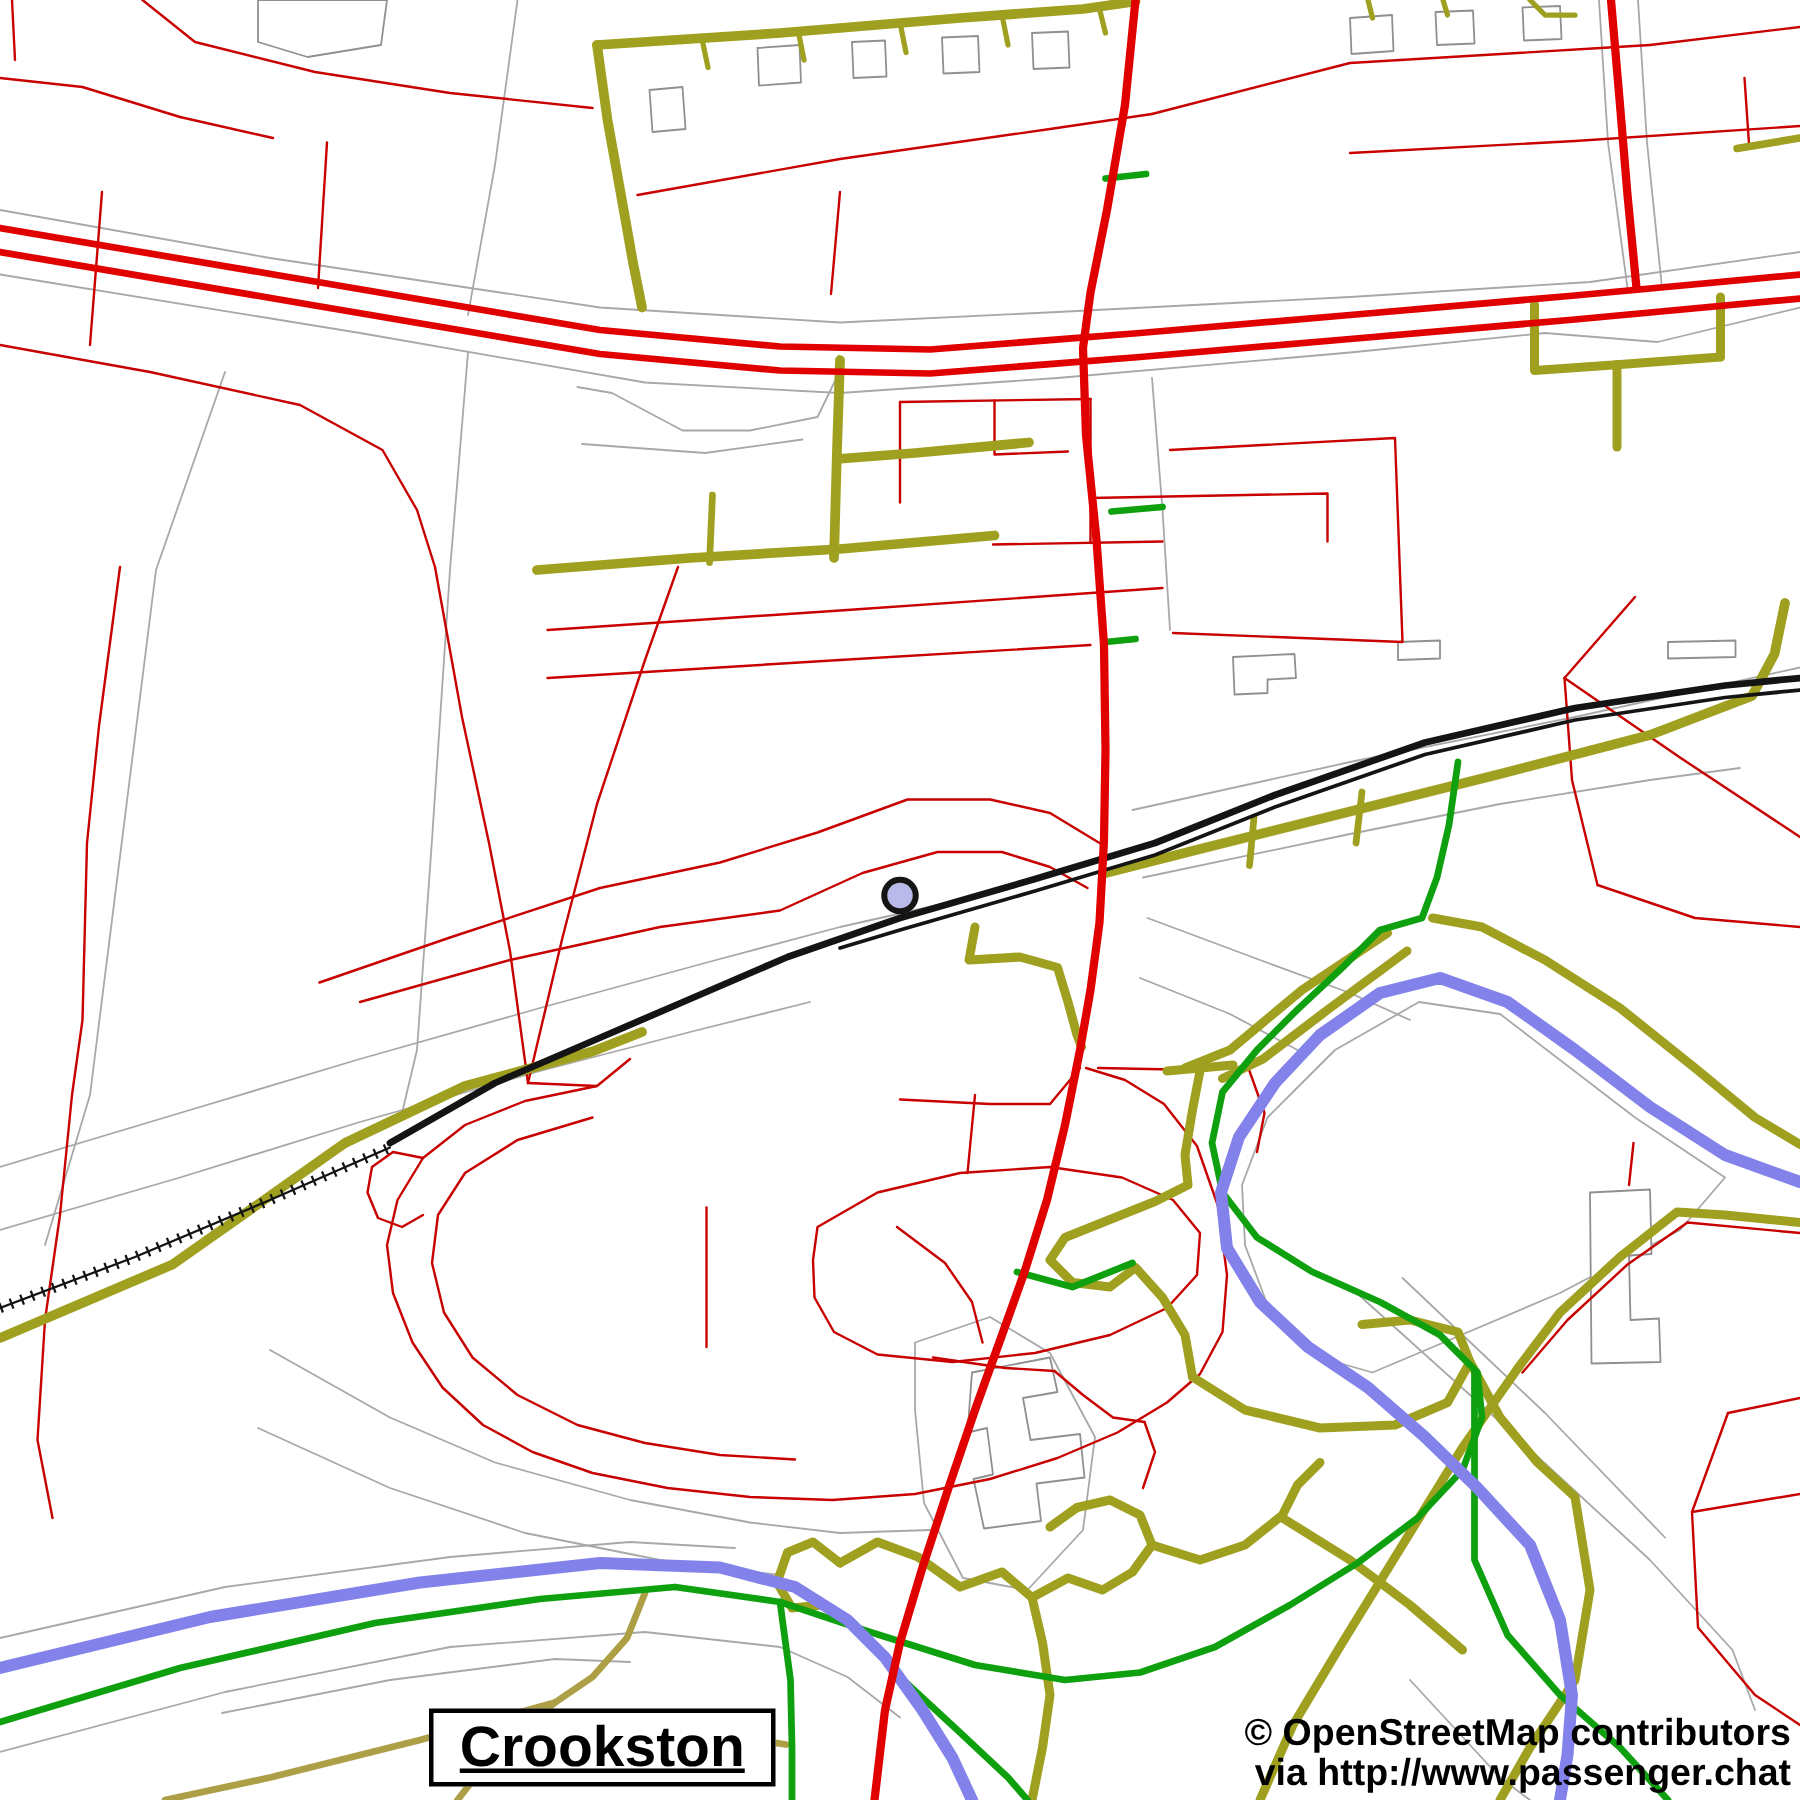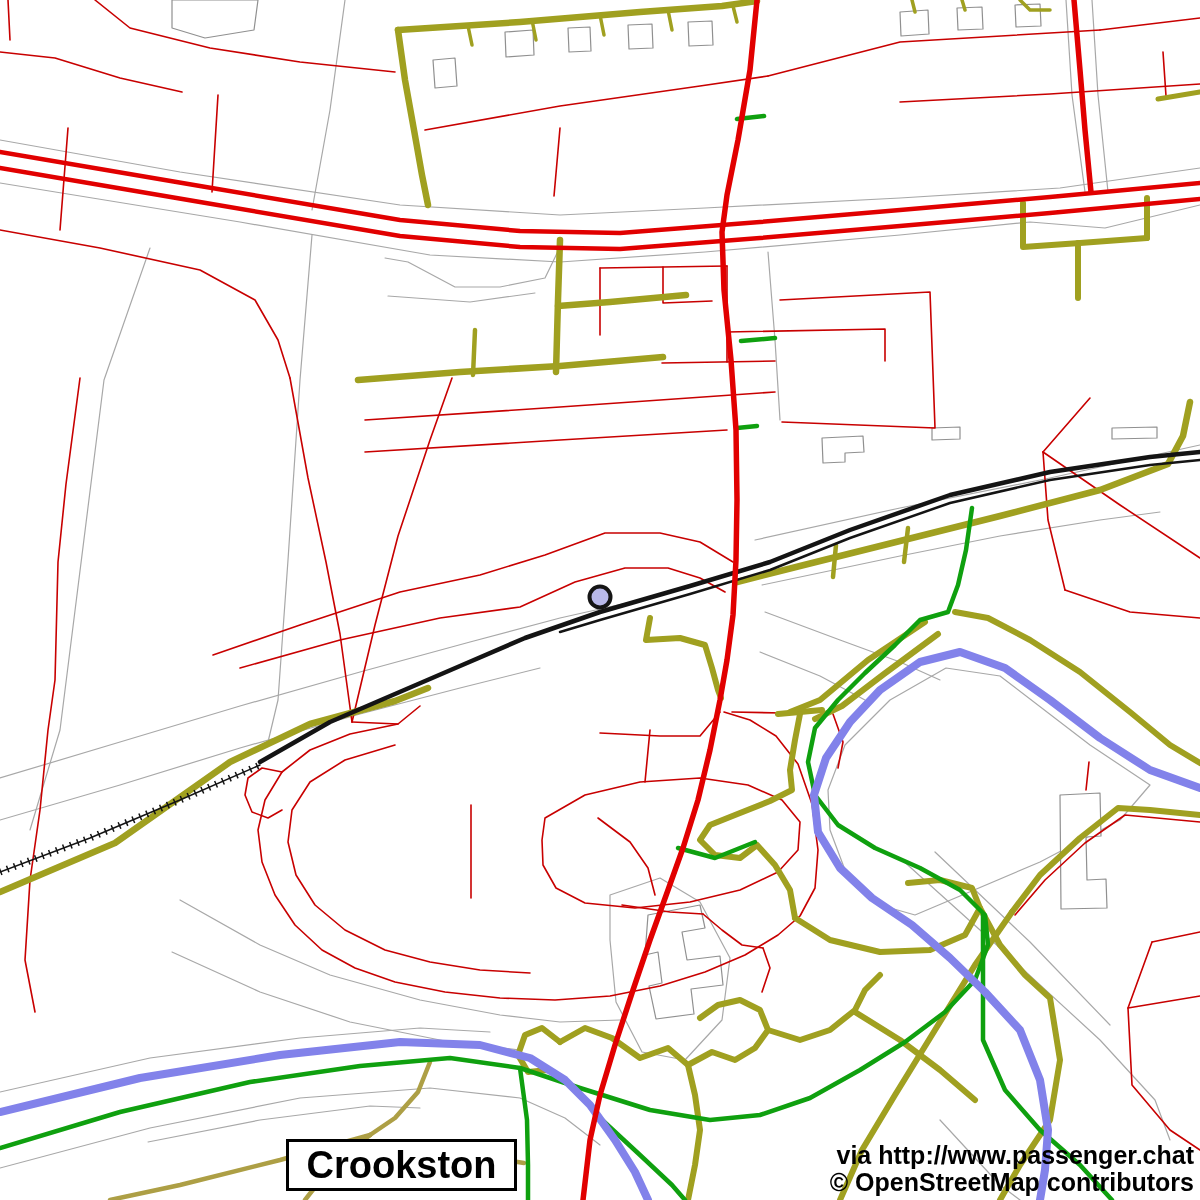--- a/index.html
+++ b/index.html
@@ -7,20 +7,21 @@
     position:relative;width:1200px;height:1200px;background:#ffffff;
     overflow:hidden;font-family:"Liberation Sans", sans-serif;
   }
   .map-viewport svg{position:absolute;left:0;top:0;}
   .place-label{
     position:absolute;left:286px;top:1139px;width:231px;height:52px;
     background:#ffffff;border:3px solid #000000;box-sizing:border-box;
     display:flex;align-items:center;justify-content:center;
     font-size:38px;font-weight:bold;color:#000000;letter-spacing:0px;
     white-space:nowrap;
+    text-decoration:underline;
   }
   .attribution{
     position:absolute;right:6px;bottom:4px;text-align:right;
     font-size:25px;font-weight:bold;color:#000000;line-height:27px;
     white-space:nowrap;
   }
 </style>
 </head>
 <body>
 
@@ -173,16 +174,16 @@
       <path d="M0 152 L200 186 L400 220 L520 231 L620 233 L760 222 L900 210 L1050 197 L1200 183" fill="none" stroke="#e10000" stroke-width="4.5" stroke-linejoin="round" stroke-linecap="round"></path>
       <path d="M0 168 L200 202 L400 236 L520 247 L620 249 L760 238 L900 226 L1050 213 L1200 199" fill="none" stroke="#e10000" stroke-width="4.5" stroke-linejoin="round" stroke-linecap="round"></path>
       <path d="M757 0 L750 70 L738 140 L727 195 L722 232 L724 290 L731 360 L736 430 L737 500 L736 560 L733 615 L727 660 L720 700 L710 750 L698 800 L683 848 L668 890 L650 940 L633 990 L615 1045 L600 1095 L590 1140 L583 1200" fill="none" stroke="#e10000" stroke-width="5.5" stroke-linejoin="round" stroke-linecap="round"></path>
       <path d="M1074 0 L1080 70 L1085 130 L1091 192" fill="none" stroke="#e10000" stroke-width="5.5" stroke-linejoin="round" stroke-linecap="round"></path>
       <circle cx="600" cy="597" r="10.5" fill="#b9b9ea" stroke="#151515" stroke-width="4"></circle>
     </svg>
 
   <div class="place-label">Crookston</div>
 
   <div class="attribution">
+    <div>© OpenStreetMap contributors</div>
     <div>via http://www.passenger.chat</div>
-    <div>© OpenStreetMap contributors</div>
   </div>
 </div>
 
 </body></html>

